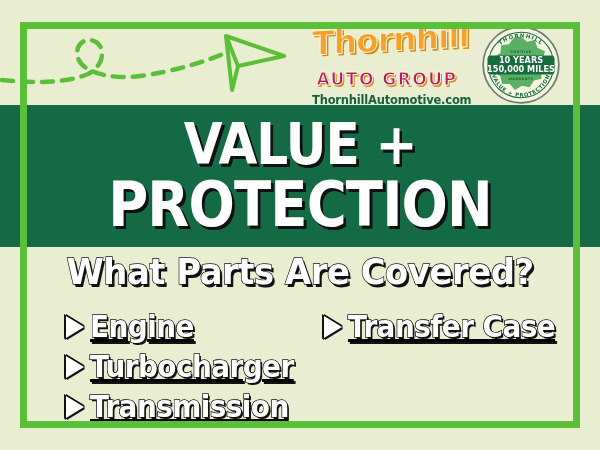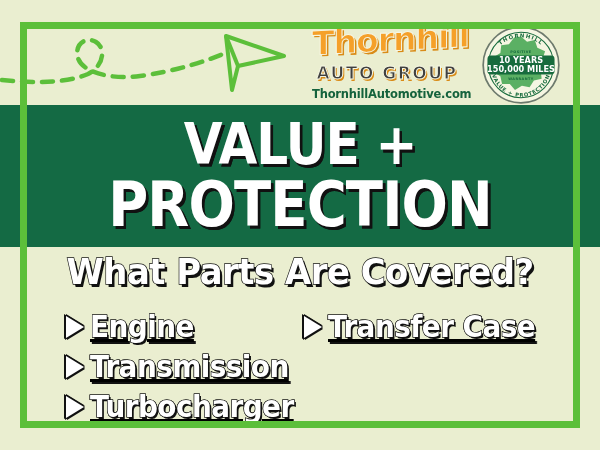--- a/index.html
+++ b/index.html
@@ -35,24 +35,24 @@
     letter-spacing:-1px;
     -webkit-text-stroke:1px #f5f6e2;
     text-shadow:2px 2px 0 #d98b17;
     transform:skewY(-3deg);
   }
   .logo-sub{
     font-family:"DejaVu Sans", sans-serif;
     font-weight:bold;
     font-size:17px;
     letter-spacing:1.5px;
-    color:#404040;
+    color:#be185d;
     -webkit-text-stroke:1px #f5f6e2;
     text-shadow:1.5px 1.5px 0 #d98b17;
-    margin-top:7px;
+    margin-top:13px;
   }
   .logo-url{
     font-family:"DejaVu Sans", sans-serif;
     font-weight:bold;
     font-size:11.5px;
     color:#14623c;
     margin-top:4px;
     letter-spacing:-0.2px;
   }
 
@@ -93,21 +93,21 @@
     -webkit-text-stroke:1.4px #111;
     paint-order:stroke fill;
     letter-spacing:-0.5px;
     transform:scaleX(0.94);
     white-space:nowrap;
   }
 
   .cols{position:absolute;left:0;top:60px;width:600px;}
   .col{position:absolute;}
   .colL{left:66px;top:0;width:250px;}
-  .colR{left:304px;top:0;width:250px;}
+  .colR{left:324px;top:0;width:250px;}
 
   .item{
     display:flex;align-items:center;gap:6px;height:40px;text-decoration:underline;
   }
   .tri{
     width:0;height:0;flex:0 0 auto;
     border-top:11px solid transparent;
     border-bottom:11px solid transparent;
     border-left:18px solid #ffffff;
     filter:drop-shadow(1.5px 1.5px 0 #111) drop-shadow(-1.2px 0 0 #111)
@@ -177,25 +177,25 @@
     <div class="subhead">What Parts Are Covered?</div>
 
     <div class="cols">
       <div class="col colL">
         <div class="item">
           <span class="tri"></span>
           <span class="ilabel">Engine</span>
         </div>
         <div class="item">
           <span class="tri"></span>
+          <span class="ilabel">Turbocharger</span>
+        </div>
+        <div class="item">
+          <span class="tri"></span>
           <span class="ilabel">Transmission</span>
-        </div>
-        <div class="item">
-          <span class="tri"></span>
-          <span class="ilabel">Turbocharger</span>
         </div>
       </div>
 
       <div class="col colR">
         <div class="item">
           <span class="tri"></span>
           <span class="ilabel">Transfer Case</span>
         </div>
       </div>
     </div>

